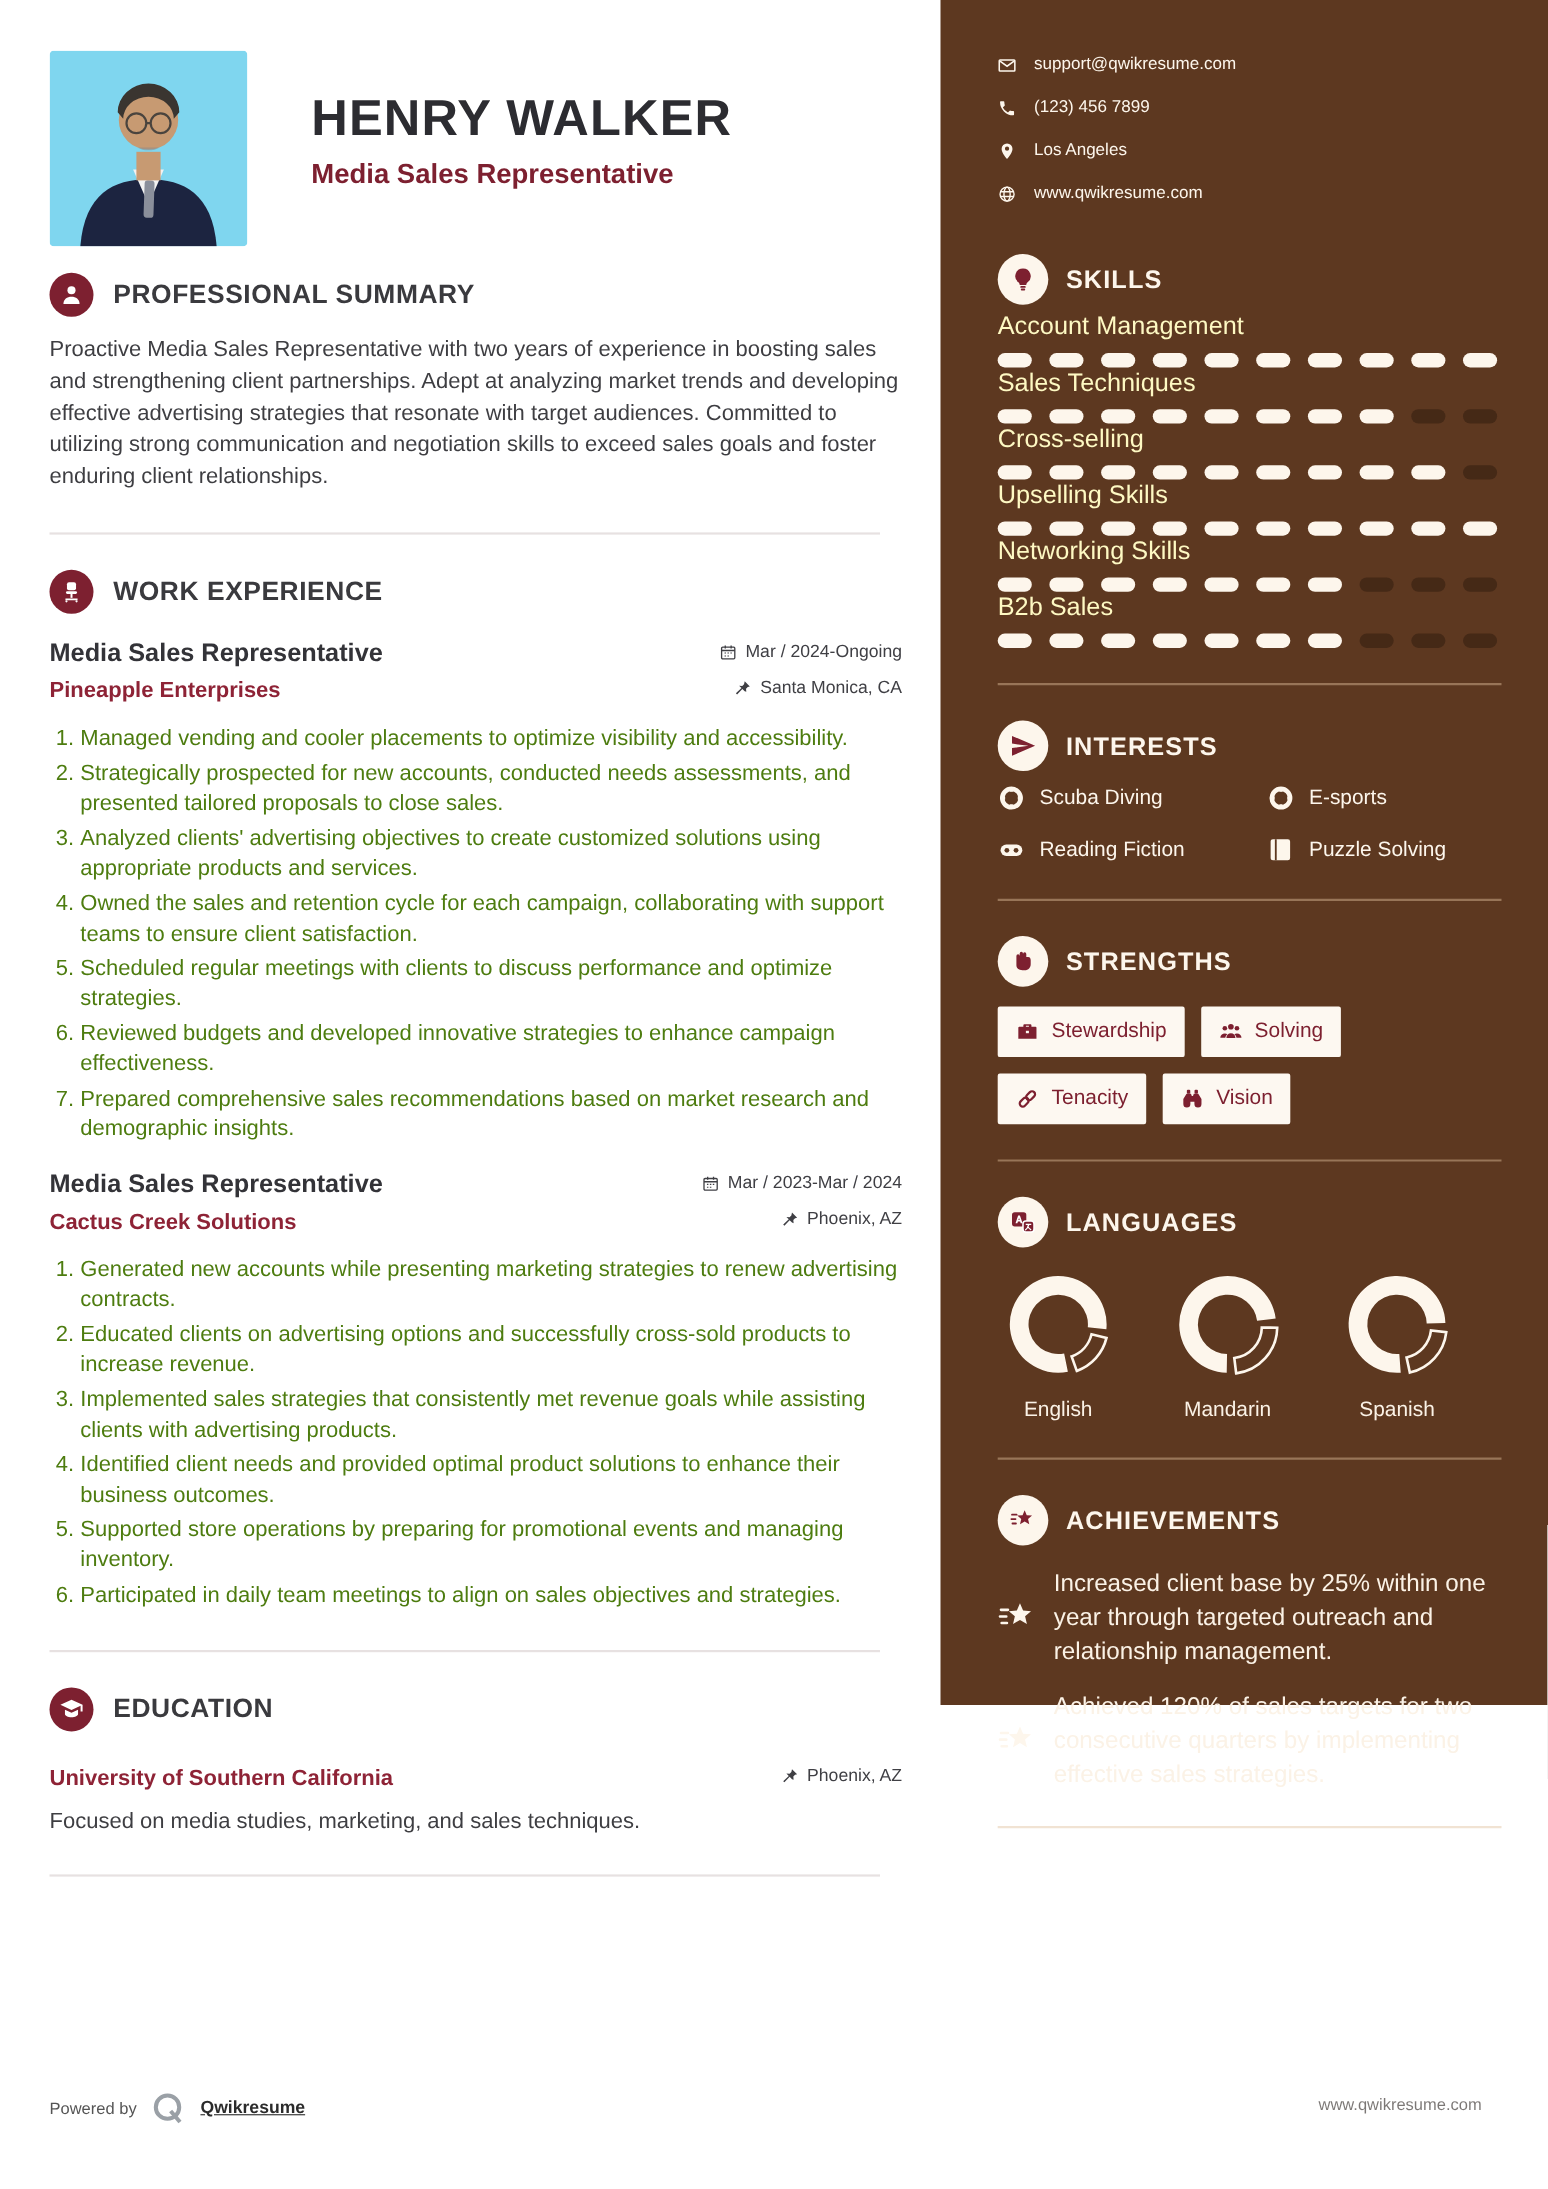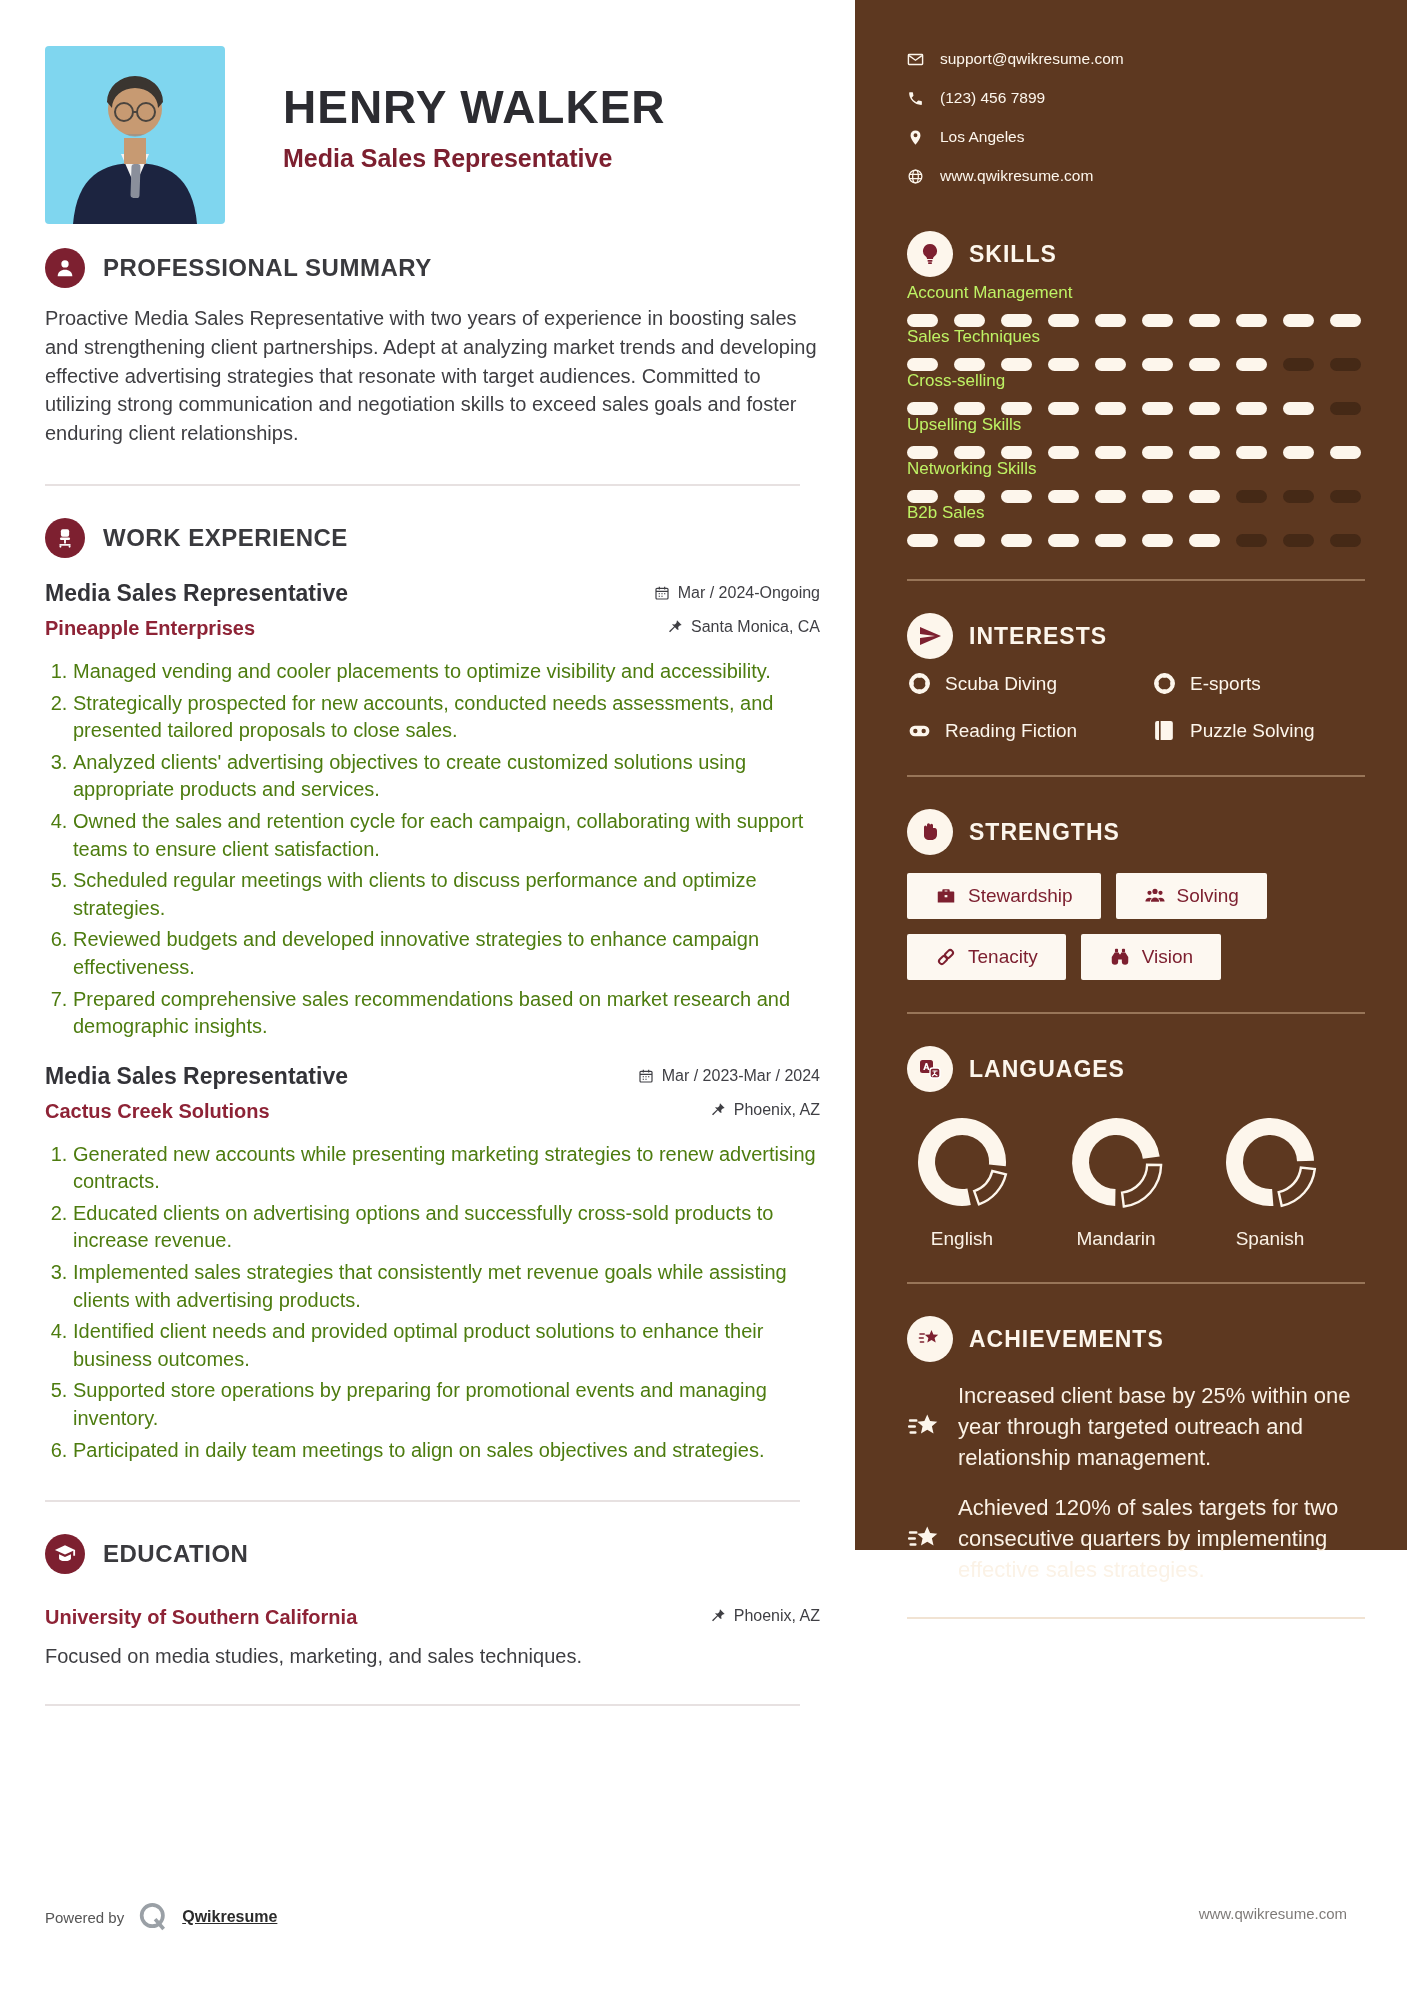--- a/index.html
+++ b/index.html
@@ -36,31 +36,31 @@
   .sidebar{position:absolute;left:855px;top:0;width:552px;height:1550px;background:#5d3820;
            box-sizing:border-box;padding:50px 42px 0 52px;color:#fdf6ec;}
   .c-item{display:flex;align-items:center;gap:16px;margin-bottom:21px;font-size:15.5px;}
   .c-item svg{width:17px;height:17px;color:#fdf6ec;flex:0 0 auto;}
   .ssec-head{display:flex;align-items:center;gap:16px;margin:0 0 6px 0;}
   .scircle{width:46px;height:46px;border-radius:50%;background:#fdf6ec;color:#7d2030;
            display:flex;align-items:center;justify-content:center;flex:0 0 auto;}
   .scircle svg{width:24px;height:24px;}
   .ssec-title{font-size:23px;font-weight:800;letter-spacing:1px;color:#fdf6ec;margin:0;}
   .skills-gap{margin-top:46px;}
-  .skill-label{font-size:17px;color:#bef264;}
+  .skill-label{font-size:23px;color:#fef9c3;}
   .dashbar{display:flex;gap:16px;margin-top:11px;}
   .dash{width:31px;height:13px;border-radius:7px;background:rgba(20,10,4,.32);}
   .dash.on{background:#fdf6ec;}
   hr.sdiv{border:none;border-top:2px solid rgba(224,192,158,.45);margin:32px 0;width:100%;}
   .int-grid{display:grid;grid-template-columns:1.07fr .93fr;row-gap:22px;margin-top:12px;}
   .int-item{display:flex;align-items:center;gap:13px;font-size:19px;}
   .int-item svg{width:25px;height:25px;color:#fdf6ec;flex:0 0 auto;}
   .chips{display:flex;flex-wrap:wrap;gap:15px;margin-top:18px;}
   .chip{display:inline-flex;align-items:center;gap:11px;background:#fdf8f1;color:#7d2030;
-        padding:12px 28px;font-size:19px;font-weight:400;border-radius:2px;}
+        padding:12px 16px;font-size:19px;font-weight:400;border-radius:2px;}
   .chip svg{width:22px;height:22px;}
   .langs{display:flex;gap:44px;margin-top:20px;}
   .lang{width:110px;text-align:center;}
   .lang svg{width:100px;height:100px;}
   .lang-label{font-size:19px;margin-top:12px;color:#fbf2e6;}
   .ach-item{display:flex;gap:15px;margin-top:18px;}
   .ach-item svg{width:36px;height:36px;flex:0 0 auto;color:#fdf6ec;margin-top:2px;}
   .ach-text{font-size:22px;line-height:1.42;color:#fbf2e6;}
   .watermark{position:absolute;right:60px;top:1905px;font-size:15px;color:rgba(15,8,4,.55);}
 </style>

